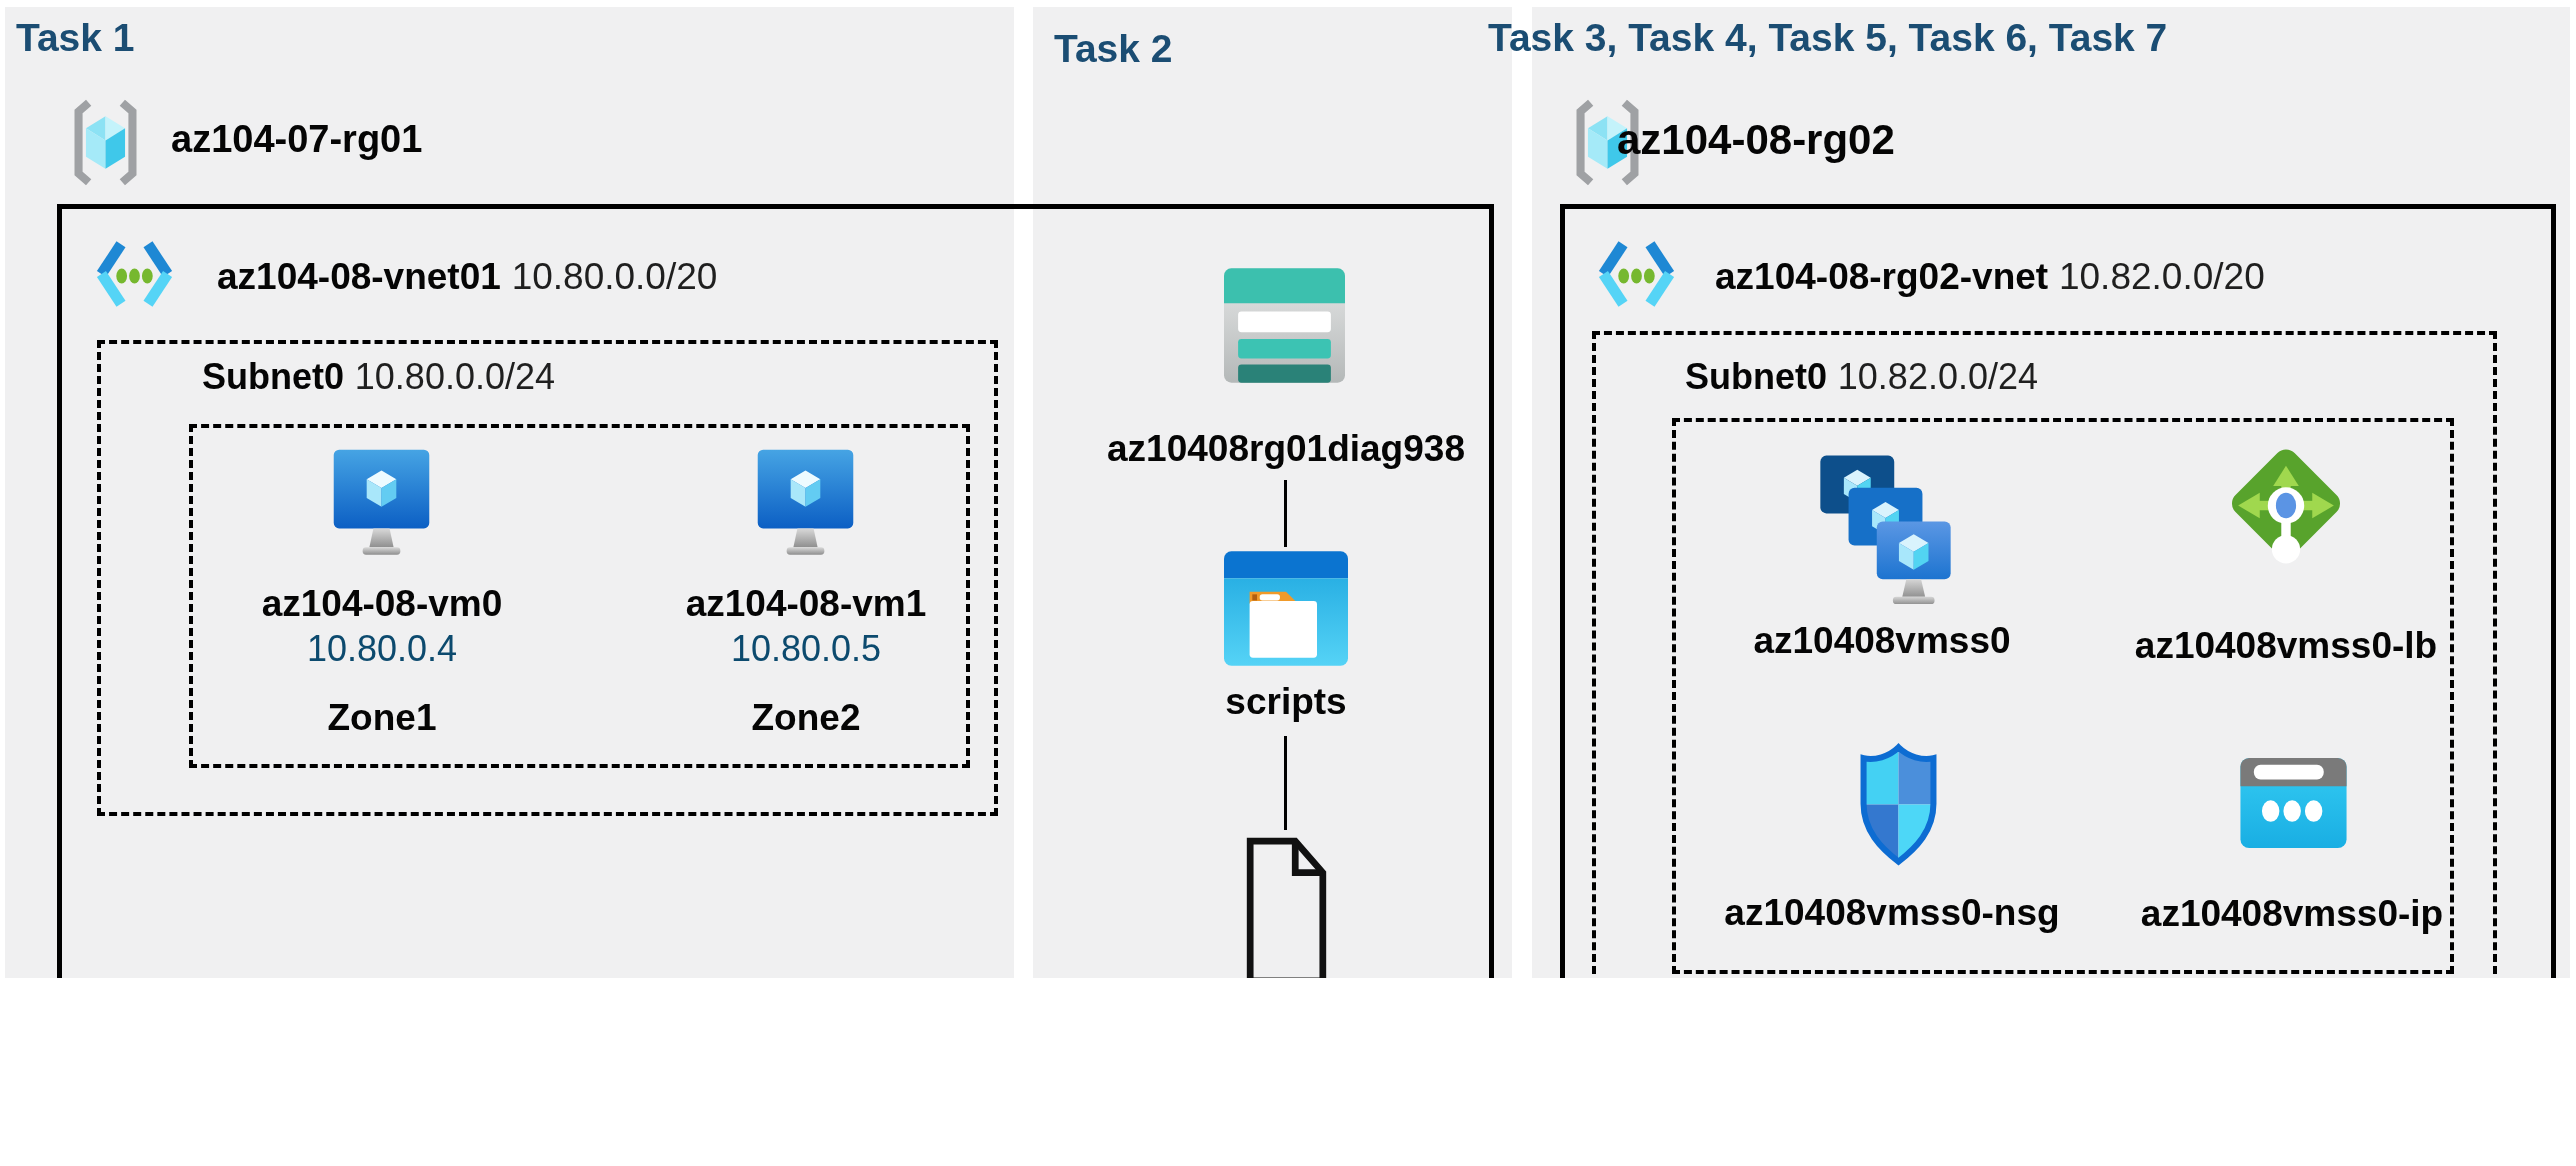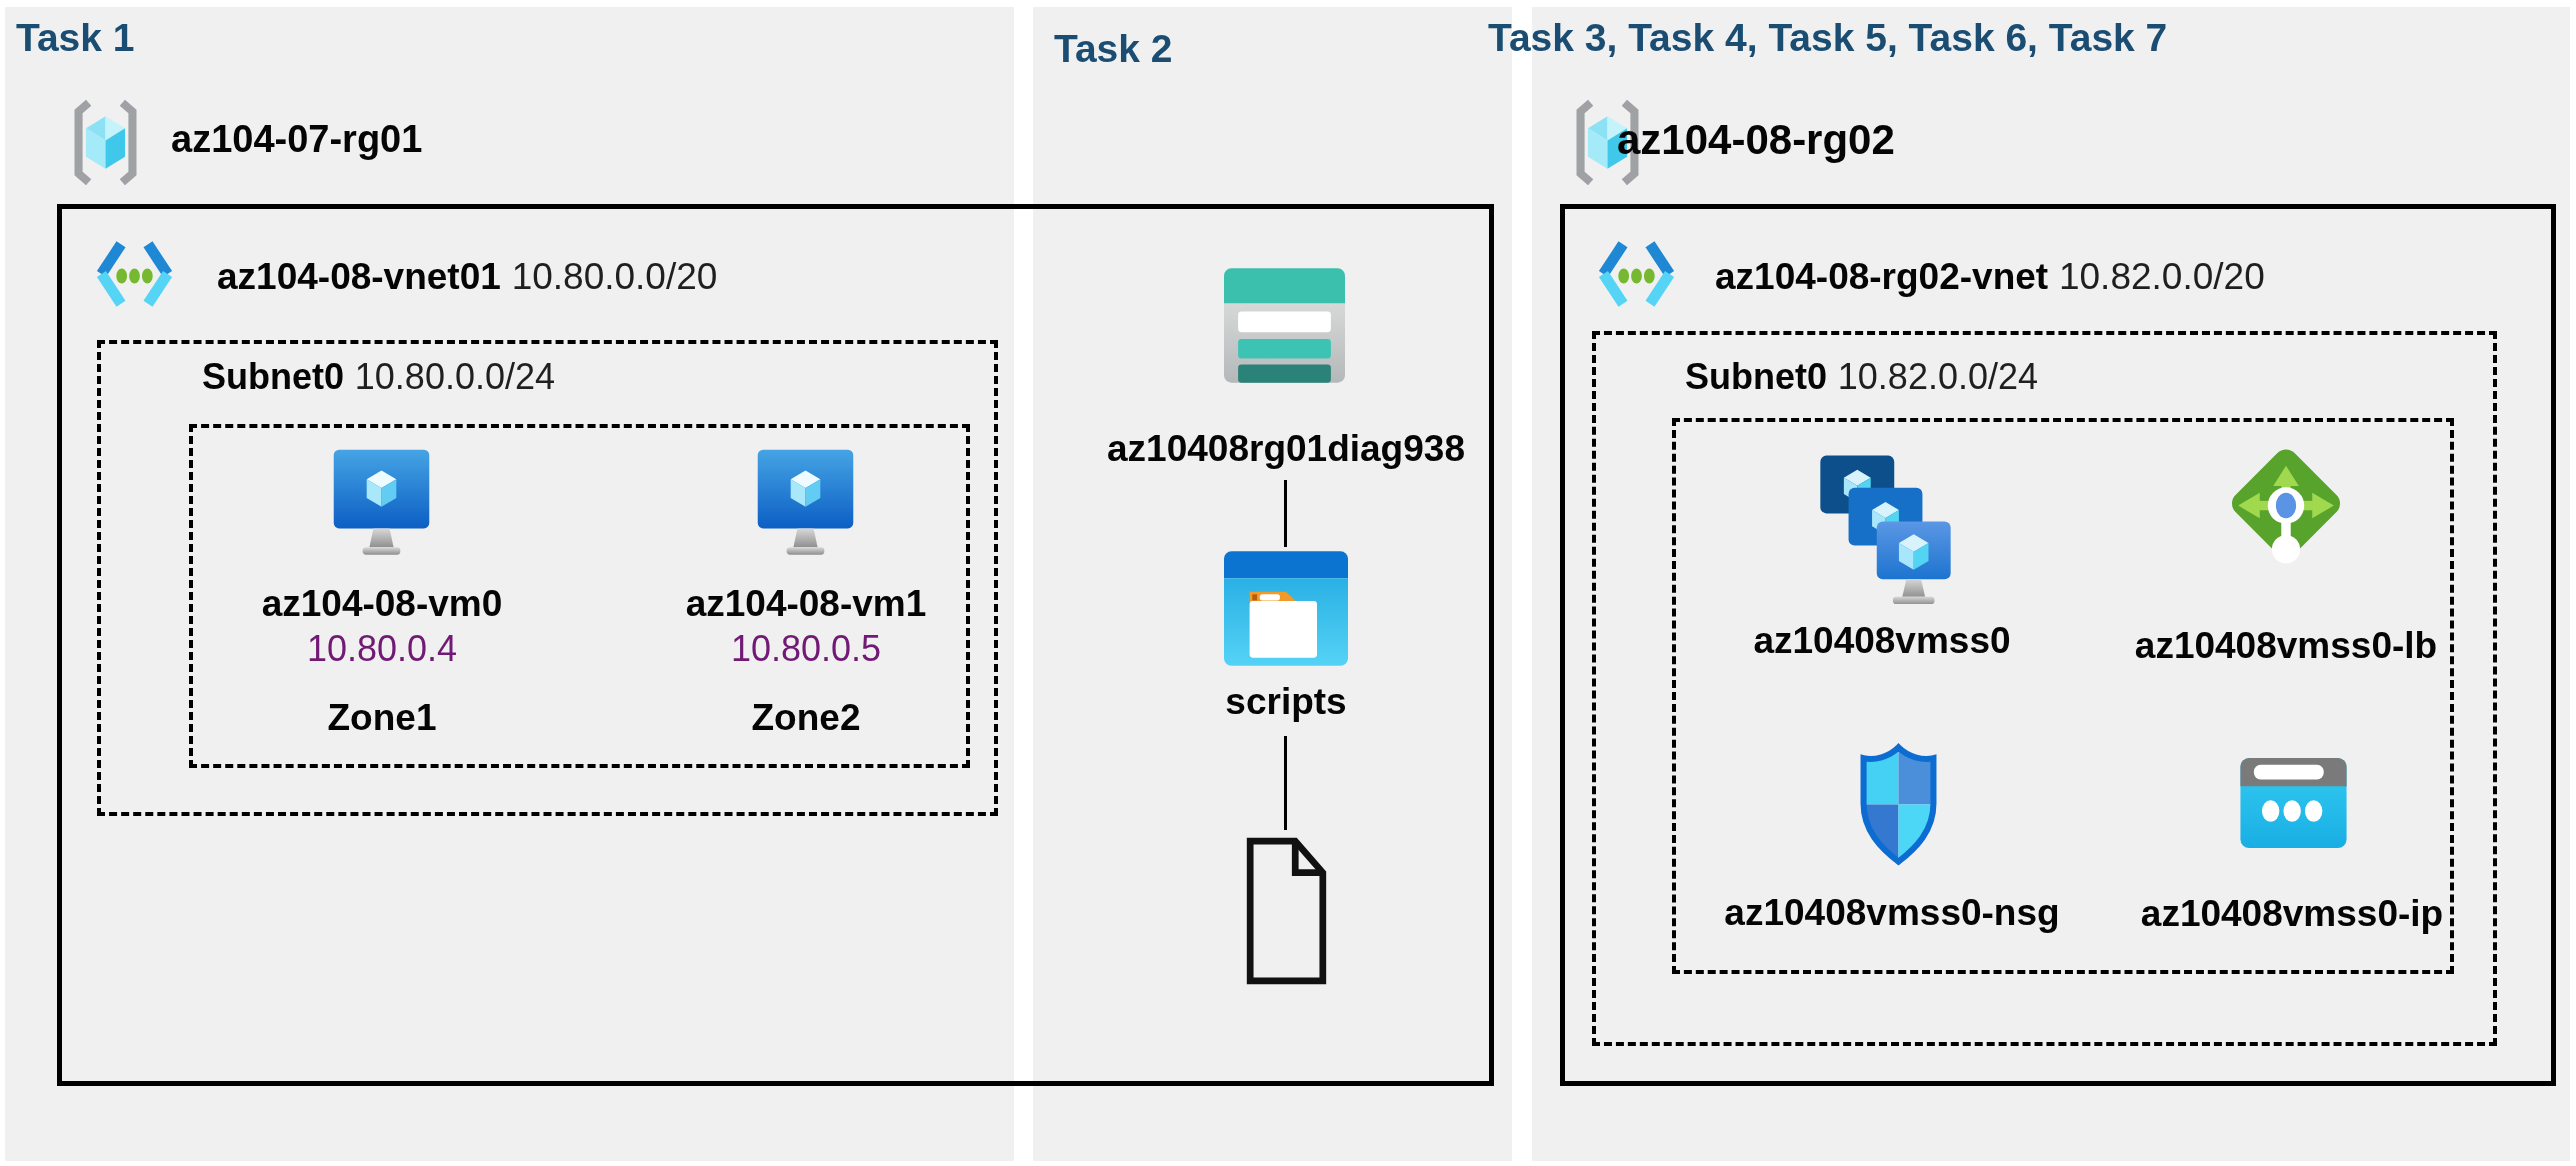--- a/index.html
+++ b/index.html
@@ -1,25 +1,25 @@
 <!DOCTYPE html>
 <html style="font-size:10.8px"><head>
 <meta charset="utf-8">
 <style>
   html,body{margin:0;padding:0;background:#ffffff;}
-  #canvas{position:relative;width:2576px;height:1166px;background:#ffffff;overflow:hidden;
+  #canvas{position:relative;width:2576px;height:978px;background:#ffffff;overflow:hidden;
           font-family:"Liberation Sans","DejaVu Sans",sans-serif;}
   .panel{position:absolute;top:6.7px;height:1154px;background:#f0f0f1;}
   .heading{position:absolute;font-size:39px;font-weight:700;color:#1b4d73;white-space:nowrap;}
   .sbox{position:absolute;border:5.4px solid #000;background:transparent;}
   .dbox{position:absolute;border:4px dashed #000;background:transparent;}
   .name{position:absolute;font-size:37px;font-weight:700;color:#050505;white-space:nowrap;
         height:47px;line-height:47px;}
   .cidr{font-weight:400;color:#1f1f1f;margin-left:10.8px;}
-  .ipnum{font-size:36px;font-weight:400;color:#701a75;}
+  .ipnum{font-size:36px;font-weight:400;color:#0c4a6e;}
   .ctr{transform:translateX(-50%);}
   .conn{position:absolute;width:3.4px;background:#000;}
   svg{position:absolute;display:block;}
 </style>
 </head>
 <body>
 
 <div id="canvas">
 
   <div class="panel" style="left:5.4px;width:1009px;"></div>

